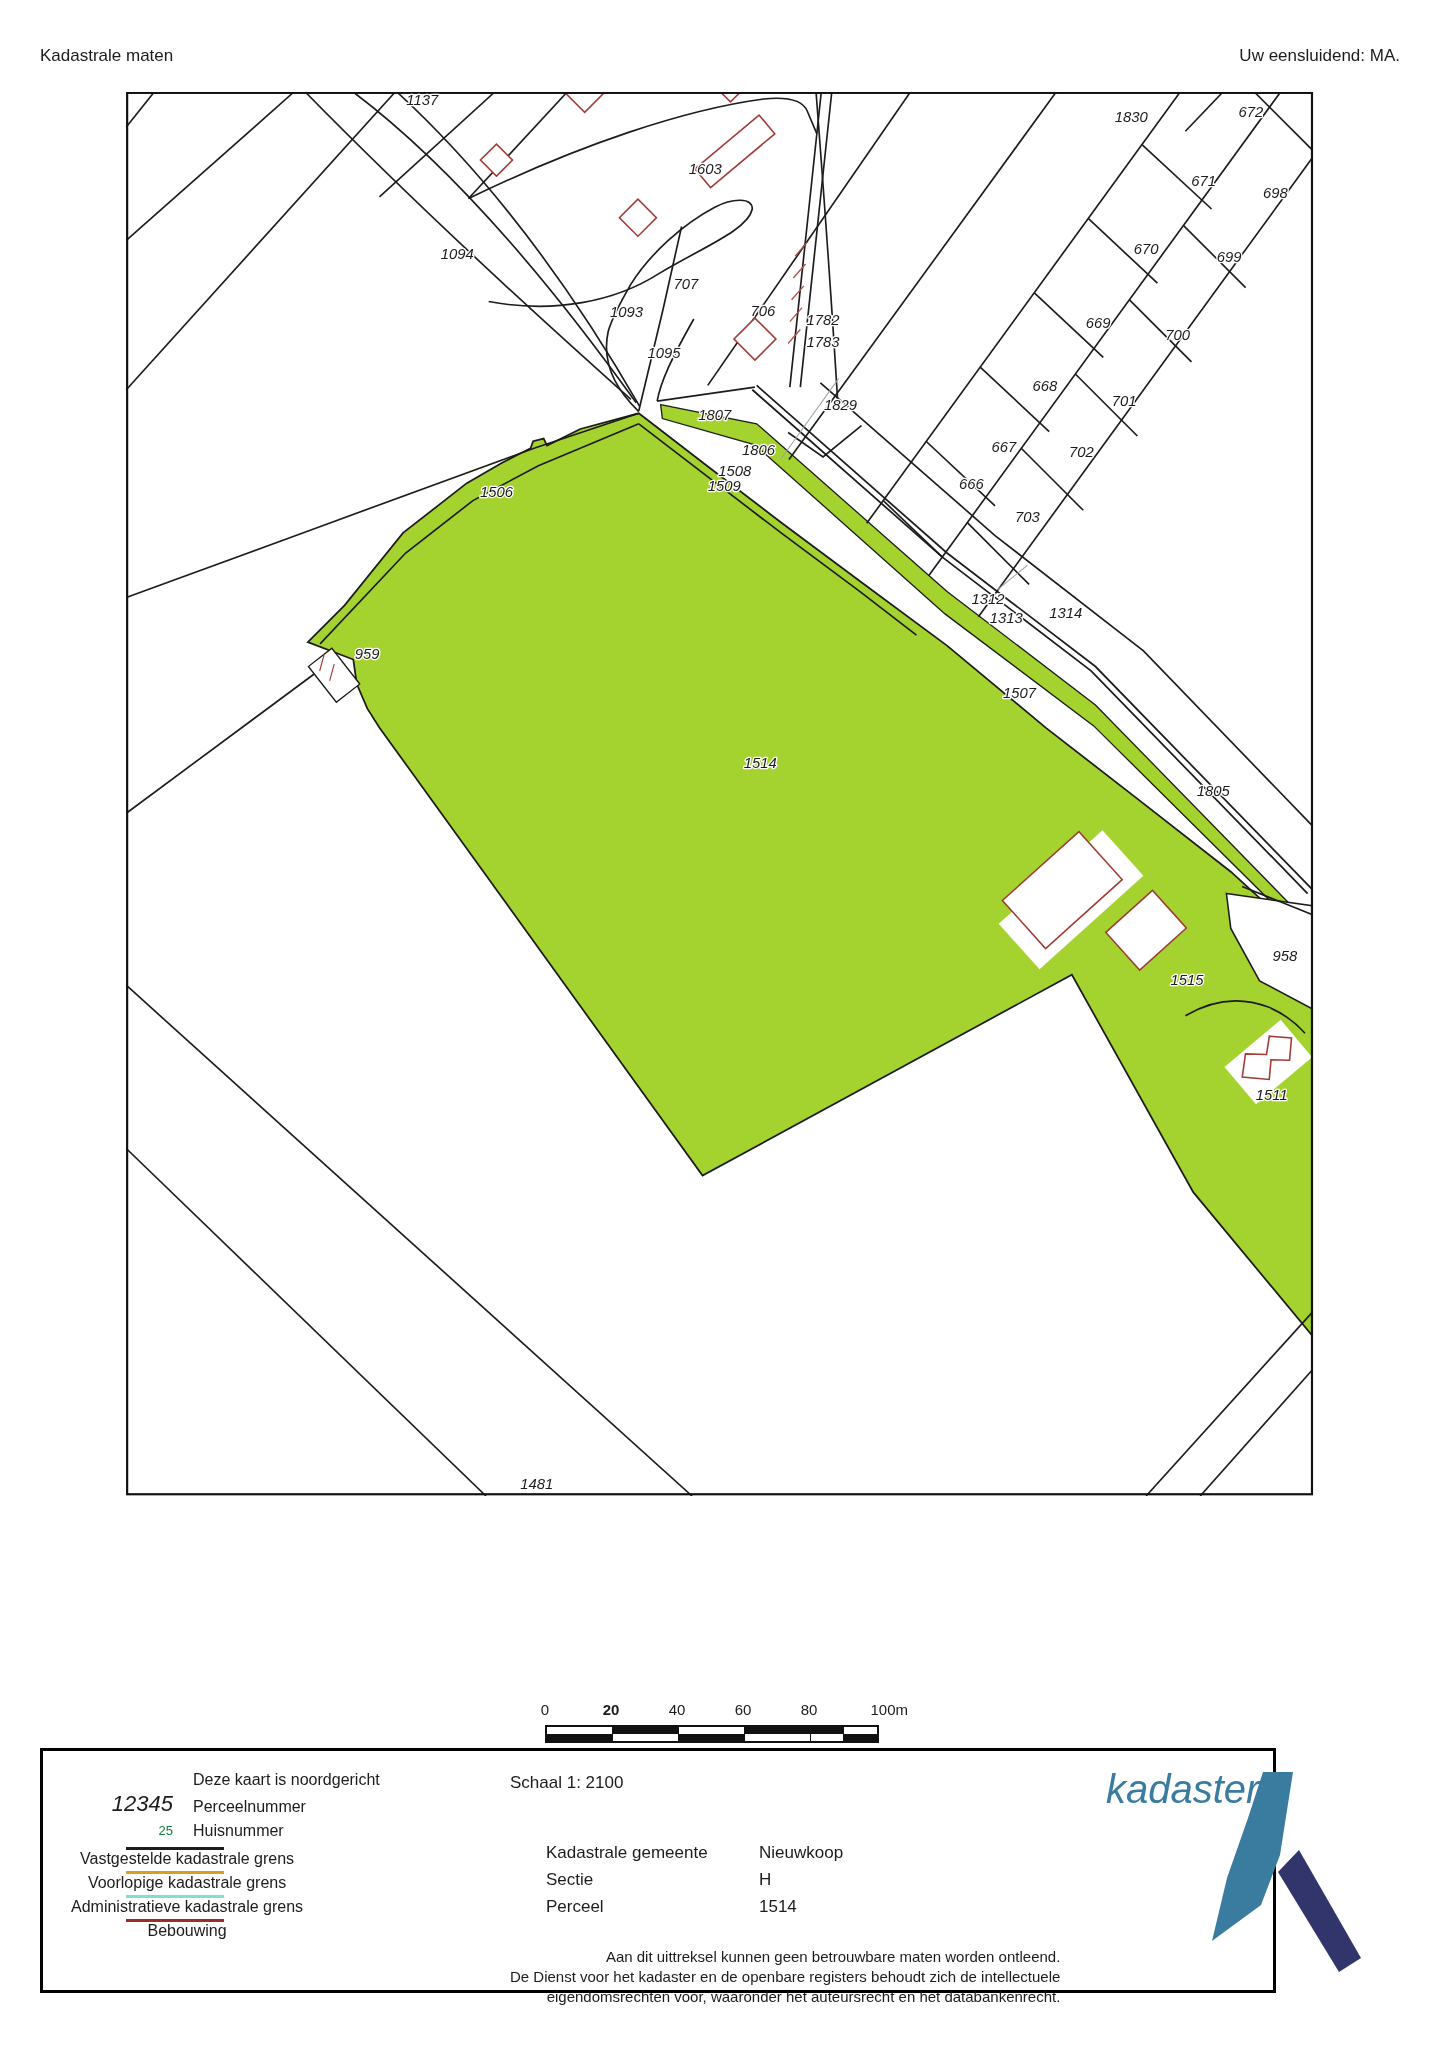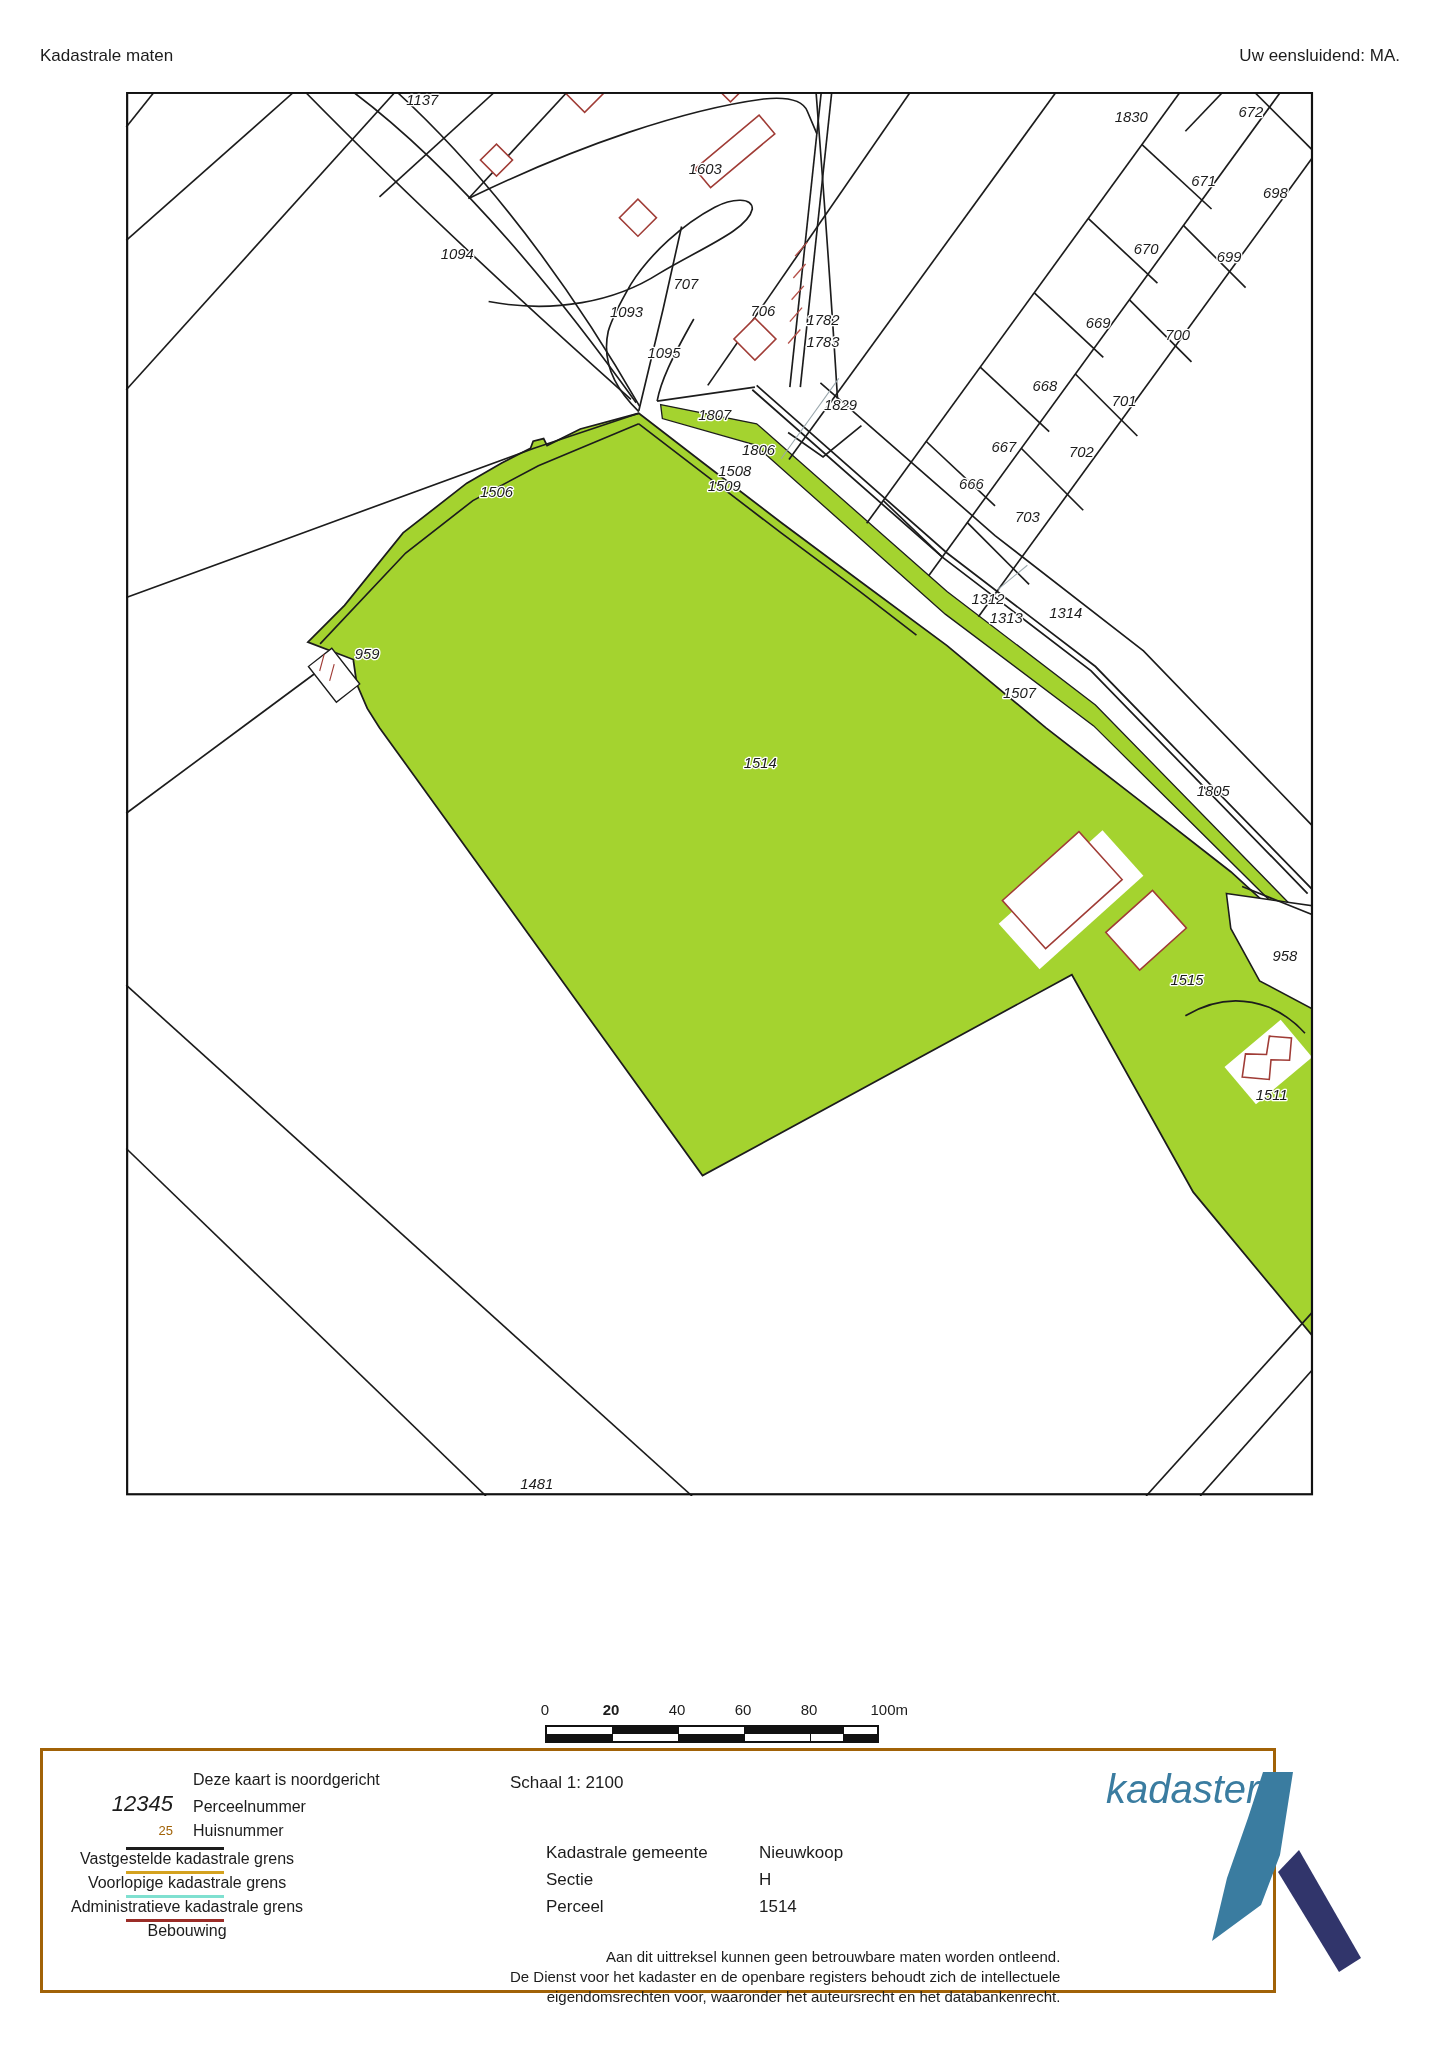--- a/index.html
+++ b/index.html
@@ -15,25 +15,25 @@
   .scalebar{position:absolute;left:545px;top:1701px;width:340px;height:44px;}
   .scale-ticks{position:absolute;left:0;top:0;width:100%;height:18px;}
   .scale-ticks span{position:absolute;top:0;transform:translateX(-50%);font-size:15px;}
   .scale-ticks span:last-child{transform:translateX(-12%);}
   .bar{position:absolute;left:0;top:24px;width:330px;height:14px;border:2px solid #111;}
   .bar .row{display:flex;height:50%;}
   .bar .c{height:100%;box-sizing:border-box;border-right:1px solid #111;}
   .c.w{background:#fff;} .c.b{background:#111;}
   .s66{width:66px;} .s33{width:33px;}
   
-  .infobox{position:absolute;left:40px;top:1748px;width:1236px;height:245px;border:3px solid #a16207;box-sizing:border-box;}
+  .infobox{position:absolute;left:40px;top:1748px;width:1236px;height:245px;border:3px solid #000000;box-sizing:border-box;}
   .north{position:absolute;left:150px;top:20px;font-size:16px;}
   .psample{position:absolute;left:40px;top:40px;width:90px;text-align:right;font-size:22px;font-style:italic;}
   .plbl{position:absolute;left:150px;top:47px;font-size:16px;}
-  .hsample{position:absolute;left:40px;top:72px;width:90px;text-align:right;font-size:13px;color:#a16207;}
+  .hsample{position:absolute;left:40px;top:72px;width:90px;text-align:right;font-size:13px;color:#15803d;}
   .hlbl{position:absolute;left:150px;top:71px;font-size:16px;}
   .legend-lines{position:absolute;left:28px;top:96px;}
   .lrow{display:flex;align-items:center;height:24px;flex-direction:column;}
   .lswatch{width:98px;height:3px;margin-right:25px;}
   .lrow span{font-size:16px;}
   .footlines{position:absolute;left:28px;top:198px;font-size:16px;line-height:22px;}
   .scal{position:absolute;left:467px;top:22px;font-size:17px;}
   .inforows{position:absolute;left:467px;top:88px;font-size:17px;line-height:27px;}
   .inforows .r{display:flex;}
   .inforows .k{width:213px;margin-left:36px;}

